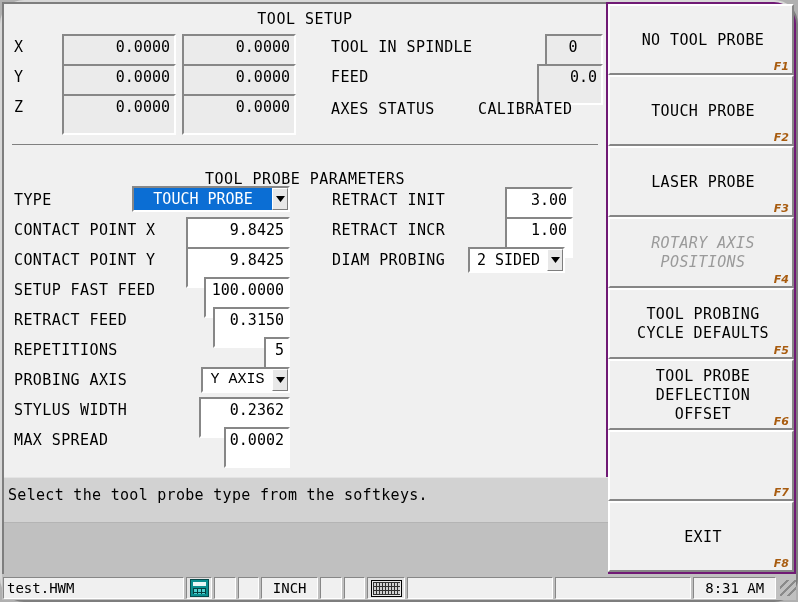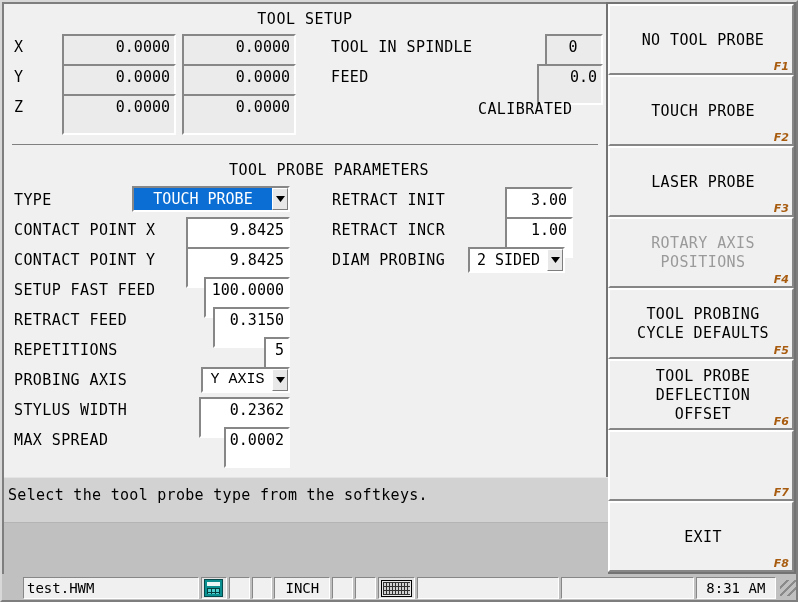--- a/index.html
+++ b/index.html
@@ -11,25 +11,26 @@
     width: 798px; height: 602px;
     font-family: "DejaVu Sans Mono", "Liberation Mono", monospace;
     overflow: hidden;
   }
 
   
   #app-window {
     position: absolute;
     left: 0; top: 0;
     width: 798px; height: 602px;
-    background: #737373;
+    background: #701a75;
     border-top: 2px solid #d8d8d8;
     border-left: 2px solid #d8d8d8;
     border-right: 2px solid #7e7e7e;
     border-bottom: 2px solid #7e7e7e;
+    border-radius: 24px;
   }
 
   
   #client-area {
     position: absolute;
     left: 0; top: 0;
     width: 604px; height: 572px;
     background: #f0f0f0;
     border-left: 2px solid #7e7e7e;
     border-top: 2px solid #7e7e7e;
@@ -171,21 +172,21 @@
     left: 4px; right: 0;
     top: 50%;
     transform: translateY(-50%);
     text-align: center;
     font-size: 15px;
     line-height: 19px;
     color: #000;
     letter-spacing: 0.4px;
     padding: 0 16px;
   }
-  .softkey.disabled .softkey-label { color: #9a9a9a; }
+  .softkey.disabled .softkey-label { color: #9a9a9a; font-style: italic; }
   .softkey.empty .softkey-label { color: transparent; }
   .fkey {
     position: absolute;
     right: 3px;
     bottom: 0px;
     font-family: "DejaVu Sans", "Liberation Sans", sans-serif;
     font-size: 11px;
     font-weight: bold;
     font-style: italic;
     color: #a85c10;
@@ -292,25 +293,26 @@
     <div class="label" style="left:10px; top:92px;">Z</div>
     <div class="field readonly" style="left:58px; top:90px; width:114px;">0.0000</div>
     <div class="field readonly" style="left:178px; top:90px; width:114px;">0.0000</div>
 
     <div class="label" style="left:327px; top:32px;">TOOL IN SPINDLE</div>
     <div class="field readonly" style="left:541px; top:30px; width:58px; text-align:center;">0</div>
 
     <div class="label" style="left:327px; top:62px;">FEED</div>
     <div class="field readonly" style="left:533px; top:60px; width:66px;">0.0</div>
 
+    <div class="label" style="left:327px; top:94px;">AXES STATUS</div>
     <div class="label" style="left:474px; top:94px;text-align:center;">CALIBRATED</div>
 
     <div class="divider" style="top:140px;"></div>
 
-    <div class="section" style="top:155px;margin-left:24px;">
+    <div class="section" style="top:164px;">
       <div class="sect-title">TOOL PROBE PARAMETERS</div>
     </div>
 
     <div class="label" style="left:10px; top:185px;">TYPE</div>
     <div class="combo selected" style="left:128px; top:182px; width:158px;">
       <div class="combo-text">TOUCH PROBE</div>
       <div class="combo-arrow">
         <svg width="9" height="6" viewBox="0 0 9 6">
             <polygon points="0,0 9,0 4.5,6" fill="#000"></polygon>
           </svg>
@@ -410,21 +412,21 @@
 
     <div class="softkey" style="top:499px; height:71px;">
       <div class="softkey-label">EXIT</div>
       <div class="fkey">F8</div>
     </div>
 
   </div>
 
   <div id="status-bar">
 
-    <div class="sb-cell text-left" style="width:188px;margin-left:20px;">test.HWM</div>
+    <div class="sb-cell text-left" style="width:188px;">test.HWM</div>
 
     <div class="sb-cell icon-cell" style="width:28px;">
       <span class="calc-icon">
         <span class="calc-screen"></span>
         <span class="calc-keys"></span>
       </span>
     </div>
 
     <div class="sb-cell" style="width:22px;"></div>
     <div class="sb-cell" style="width:22px;"></div>

